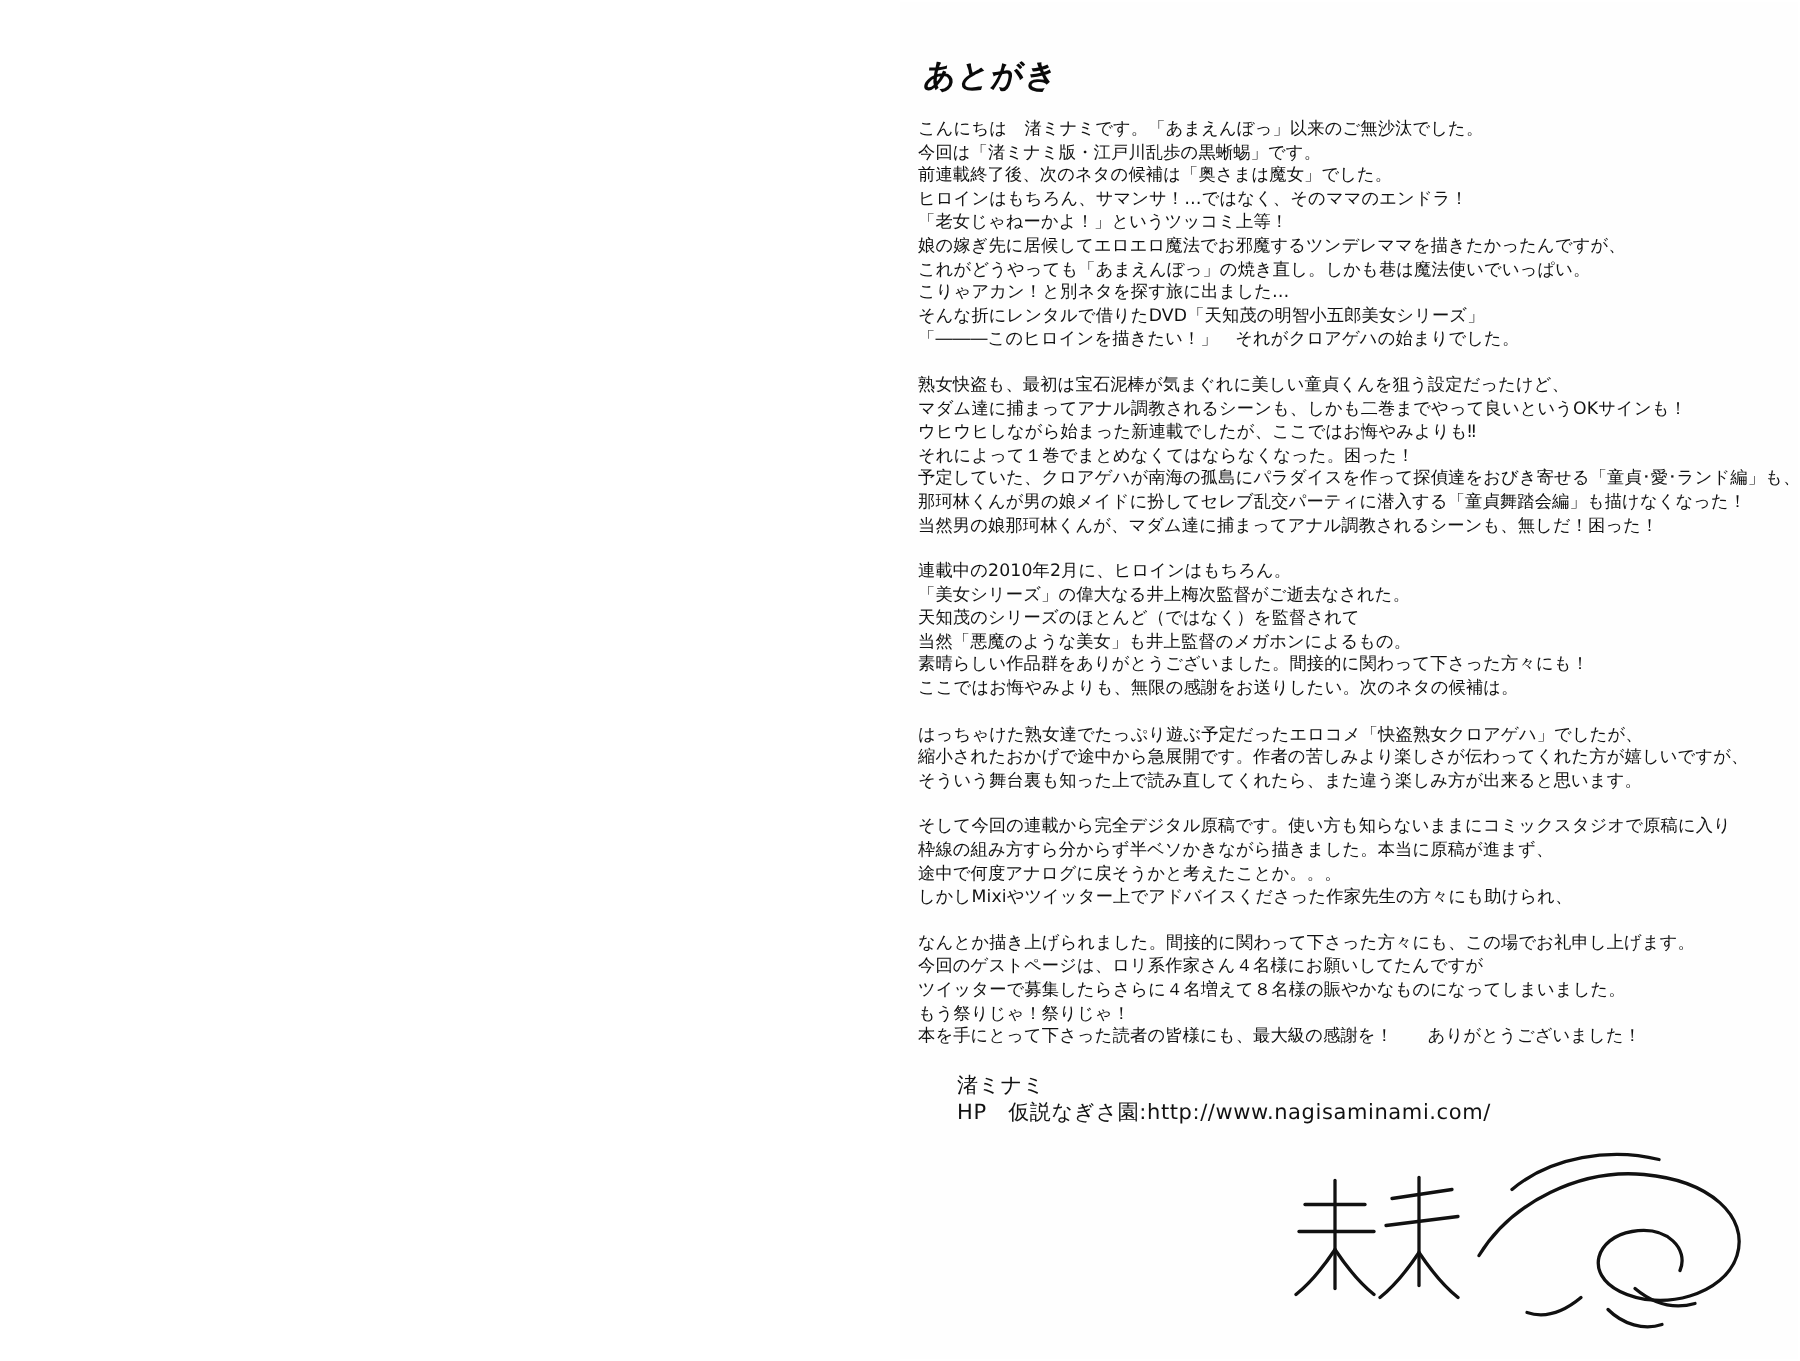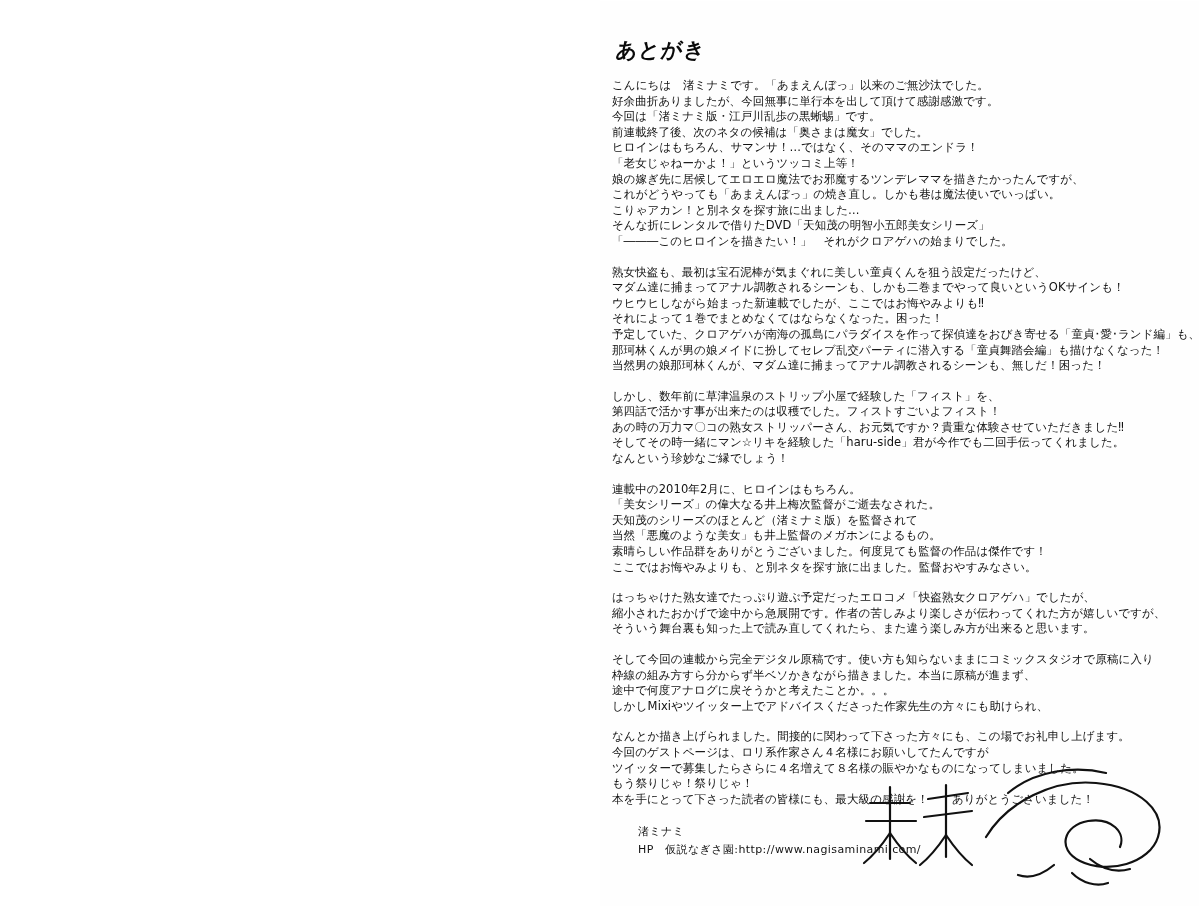--- a/index.html
+++ b/index.html
@@ -51,21 +51,21 @@
     line-height: 15.6px;
     letter-spacing: 0.1px;
     white-space: pre;
     color: #111111;
   }
   .signature-block {
     margin-top: 16px;
     margin-left: 26px;
   }
   .sig-line {
-    font-size: 11px;
+    font-size: 14px;
     line-height: 18px;
     white-space: pre;
     letter-spacing: 0.4px;
   }
   .autograph {
     position: absolute;
     right: 22px;
     bottom: 16px;
     width: 320px;
     height: 150px;
@@ -83,21 +83,20 @@
 
 <div class="page">
   <div class="left-blank"></div>
 
   <div class="content">
 
     <div class="heading">あとがき</div>
 
     <div class="block">
       <div class="line">こんにちは　渚ミナミです。「あまえんぼっ」以来のご無沙汰でした。</div>
-      <div class="line">好余曲折ありましたが、今回無事に単行本を出して頂けて感謝感激です。</div>
       <div class="line">今回は「渚ミナミ版・江戸川乱歩の黒蜥蜴」です。</div>
       <div class="line">前連載終了後、次のネタの候補は「奥さまは魔女」でした。</div>
       <div class="line">ヒロインはもちろん、サマンサ！…ではなく、そのママのエンドラ！</div>
       <div class="line">「老女じゃねーかよ！」というツッコミ上等！</div>
       <div class="line">娘の嫁ぎ先に居候してエロエロ魔法でお邪魔するツンデレママを描きたかったんですが、</div>
       <div class="line">これがどうやっても「あまえんぼっ」の焼き直し。しかも巷は魔法使いでいっぱい。</div>
       <div class="line">こりゃアカン！と別ネタを探す旅に出ました…</div>
       <div class="line">そんな折にレンタルで借りたDVD「天知茂の明智小五郎美女シリーズ」</div>
       <div class="line">「―――このヒロインを描きたい！」　それがクロアゲハの始まりでした。</div>
     </div>
@@ -105,35 +104,28 @@
     <div class="block">
       <div class="line">熟女快盗も、最初は宝石泥棒が気まぐれに美しい童貞くんを狙う設定だったけど、</div>
       <div class="line">マダム達に捕まってアナル調教されるシーンも、しかも二巻までやって良いというOKサインも！</div>
       <div class="line">ウヒウヒしながら始まった新連載でしたが、ここではお悔やみよりも‼</div>
       <div class="line">それによって１巻でまとめなくてはならなくなった。困った！</div>
       <div class="line">予定していた、クロアゲハが南海の孤島にパラダイスを作って探偵達をおびき寄せる「童貞･愛･ランド編」も、</div>
       <div class="line">那珂林くんが男の娘メイドに扮してセレブ乱交パーティに潜入する「童貞舞踏会編」も描けなくなった！</div>
       <div class="line">当然男の娘那珂林くんが、マダム達に捕まってアナル調教されるシーンも、無しだ！困った！</div>
     </div>
 
-    <div class="block">
-      <div class="line">しかし、数年前に草津温泉のストリップ小屋で経験した「フィスト」を、</div>
-      <div class="line">第四話で活かす事が出来たのは収穫でした。フィストすごいよフィスト！</div>
-      <div class="line">あの時の万力マ〇コの熟女ストリッパーさん、お元気ですか？貴重な体験させていただきました‼</div>
-      <div class="line">そしてその時一緒にマン☆リキを経験した「haru-side」君が今作でも二回手伝ってくれました。</div>
-      <div class="line">なんという珍妙なご縁でしょう！</div>
-    </div>
 
     <div class="block">
       <div class="line">連載中の2010年2月に、ヒロインはもちろん。</div>
       <div class="line">「美女シリーズ」の偉大なる井上梅次監督がご逝去なされた。</div>
-      <div class="line">天知茂のシリーズのほとんど（渚ミナミ版）を監督されて</div>
+      <div class="line">天知茂のシリーズのほとんど（ではなく）を監督されて</div>
       <div class="line">当然「悪魔のような美女」も井上監督のメガホンによるもの。</div>
-      <div class="line">素晴らしい作品群をありがとうございました。何度見ても監督の作品は傑作です！</div>
-      <div class="line">ここではお悔やみよりも、と別ネタを探す旅に出ました。監督おやすみなさい。</div>
+      <div class="line">素晴らしい作品群をありがとうございました。間接的に関わって下さった方々にも！</div>
+      <div class="line">ここではお悔やみよりも、無限の感謝をお送りしたい。次のネタの候補は。</div>
     </div>
 
     <div class="block">
       <div class="line">はっちゃけた熟女達でたっぷり遊ぶ予定だったエロコメ「快盗熟女クロアゲハ」でしたが、</div>
       <div class="line">縮小されたおかげで途中から急展開です。作者の苦しみより楽しさが伝わってくれた方が嬉しいですが、</div>
       <div class="line">そういう舞台裏も知った上で読み直してくれたら、また違う楽しみ方が出来ると思います。</div>
     </div>
 
     <div class="block">
       <div class="line">そして今回の連載から完全デジタル原稿です。使い方も知らないままにコミックスタジオで原稿に入り</div>

